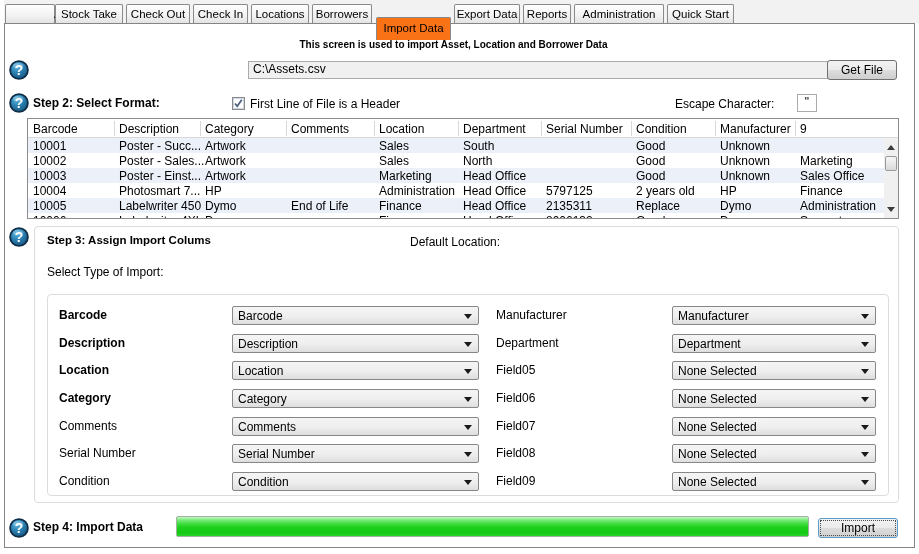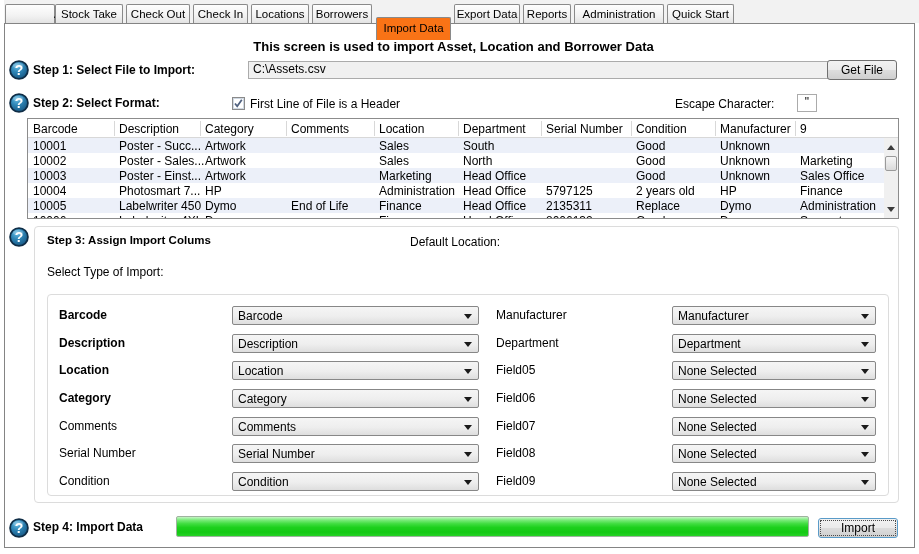--- a/index.html
+++ b/index.html
@@ -29,36 +29,35 @@
   <div class="tab" style="left:193px;width:55px;">Check In</div>
   <div class="tab" style="left:251px;width:58px;">Locations</div>
   <div class="tab" style="left:312px;width:60px;">Borrowers</div>
   <div class="tab" style="left:454px;width:66px;">Export Data</div>
   <div class="tab" style="left:523px;width:48px;">Reports</div>
   <div class="tab" style="left:574px;width:90px;">Administration</div>
   <div class="tab" style="left:667px;width:67px;">Quick Start</div>
   <div id="panel"></div>
   <div class="tab sel" style="left:376px;width:75px;">Import Data</div>
 
-  <div class="lbl b" style="left:0;width:907px;top:39px;text-align:center;font-size:13px;">This screen is used to import Asset, Location and Borrower Data</div>
+  <div class="lbl b" style="left:0;width:907px;top:39px;text-align:center;font-size:10px;">This screen is used to import Asset, Location and Borrower Data</div>
 
   <div class="icon" style="left:9px;top:60px;"><svg width="20" height="20" viewBox="0 0 20 20">
         <defs>
           <radialGradient id="hg1" cx="38%" cy="28%" r="85%">
             <stop offset="0%" stop-color="#66bce4"></stop>
             <stop offset="40%" stop-color="#2f86b6"></stop>
             <stop offset="75%" stop-color="#1d6492"></stop>
             <stop offset="100%" stop-color="#174f75"></stop>
           </radialGradient>
         </defs>
         <circle cx="10" cy="10" r="8.9" fill="url(#hg1)" stroke="#0f2d46" stroke-width="1.8"></circle>
         <ellipse cx="9.2" cy="5.6" rx="5.2" ry="2.6" fill="#ffffff" opacity="0.22"></ellipse>
         <text x="10" y="15" text-anchor="middle" font-family="Liberation Sans" font-size="14" font-weight="bold" fill="#ffffff">?</text>
       </svg></div>
-  <div class="lbl b" style="left:33px;top:63px;">Step 1: Select File to Import:</div>
   <div class="tbox" style="left:248px;top:61px;width:583px;height:18px;line-height:15px;padding-left:4px;">C:\Assets.csv</div>
   <div class="btn" style="left:827px;top:60px;width:70px;height:20px;line-height:18px;">Get File</div>
 
   <div class="icon" style="left:9px;top:93px;"><svg width="20" height="20" viewBox="0 0 20 20">
         <defs>
           <radialGradient id="hg2" cx="38%" cy="28%" r="85%">
             <stop offset="0%" stop-color="#66bce4"></stop>
             <stop offset="40%" stop-color="#2f86b6"></stop>
             <stop offset="75%" stop-color="#1d6492"></stop>
             <stop offset="100%" stop-color="#174f75"></stop>

